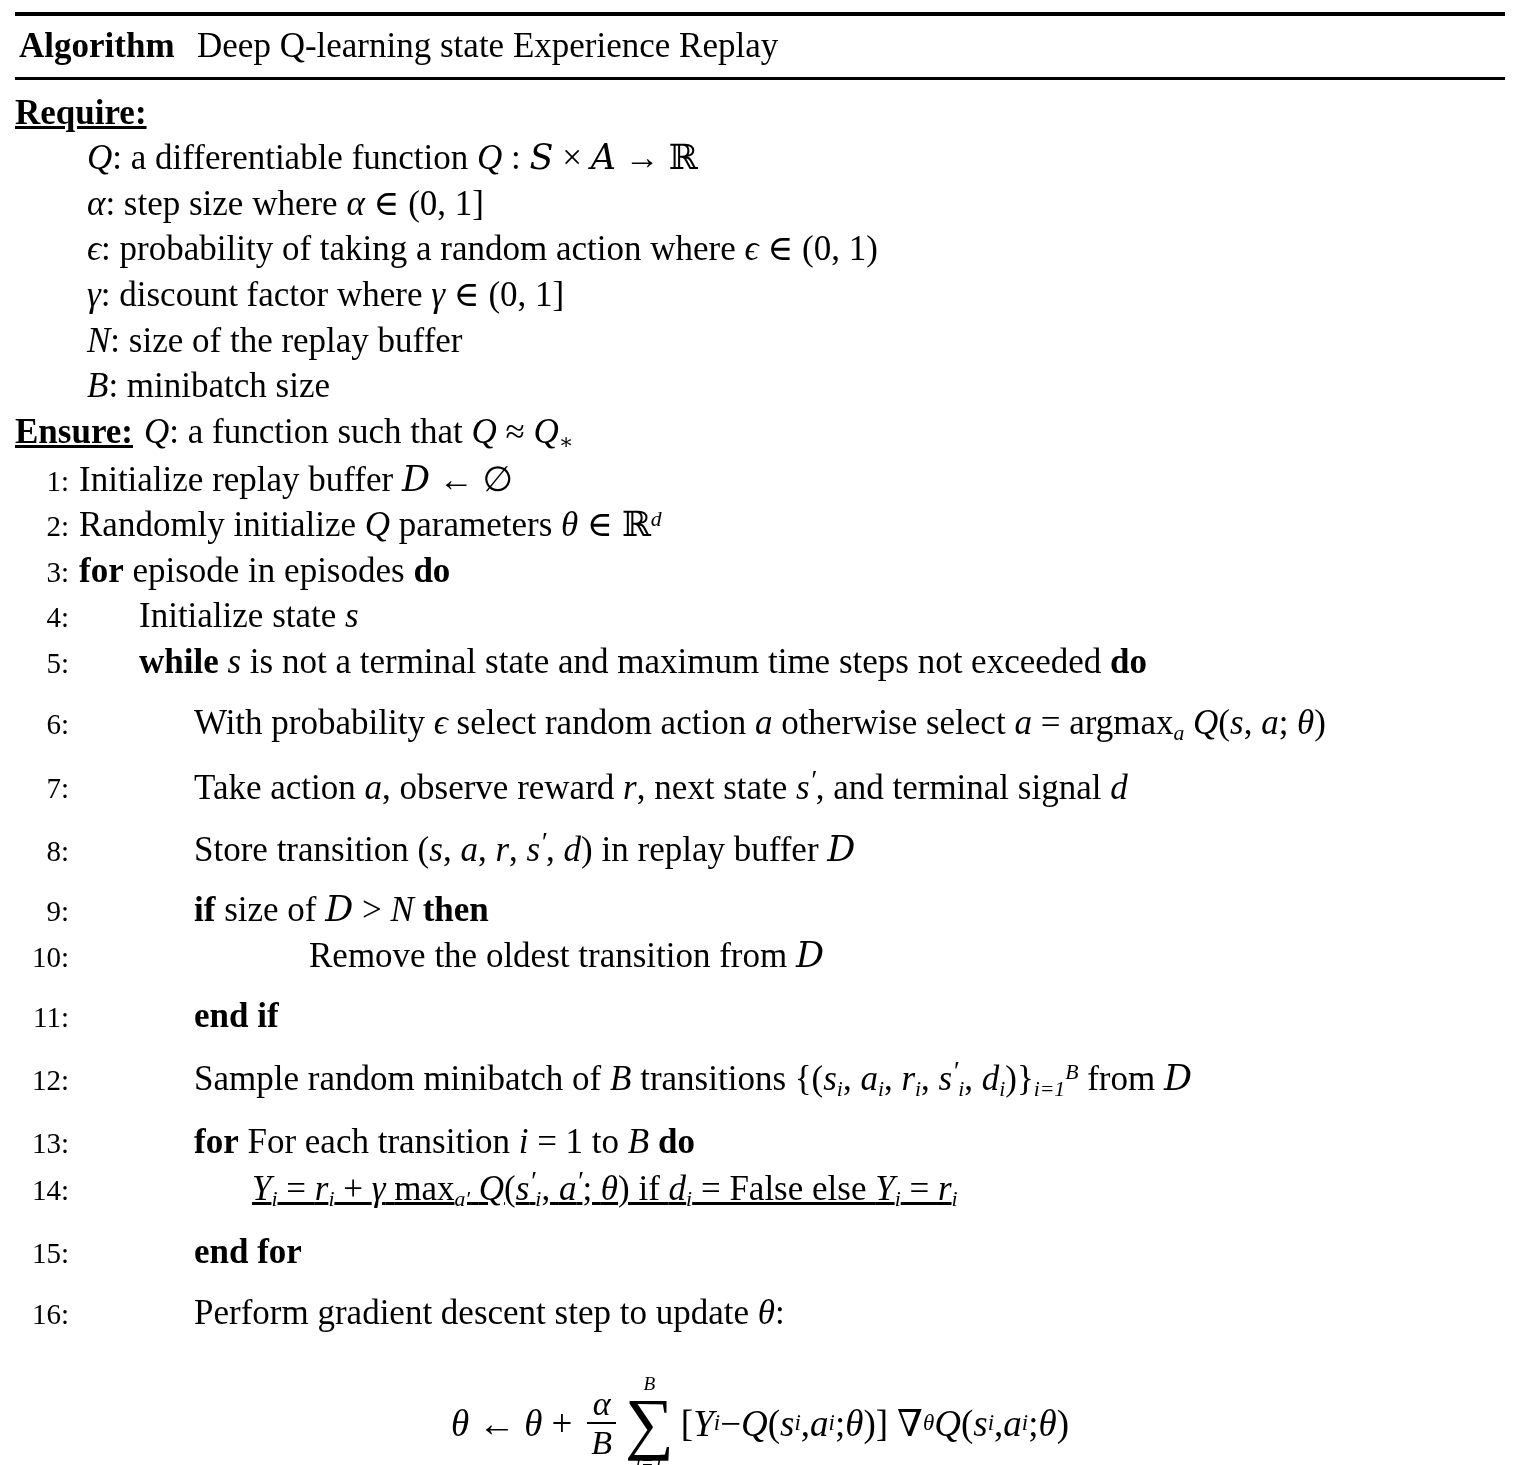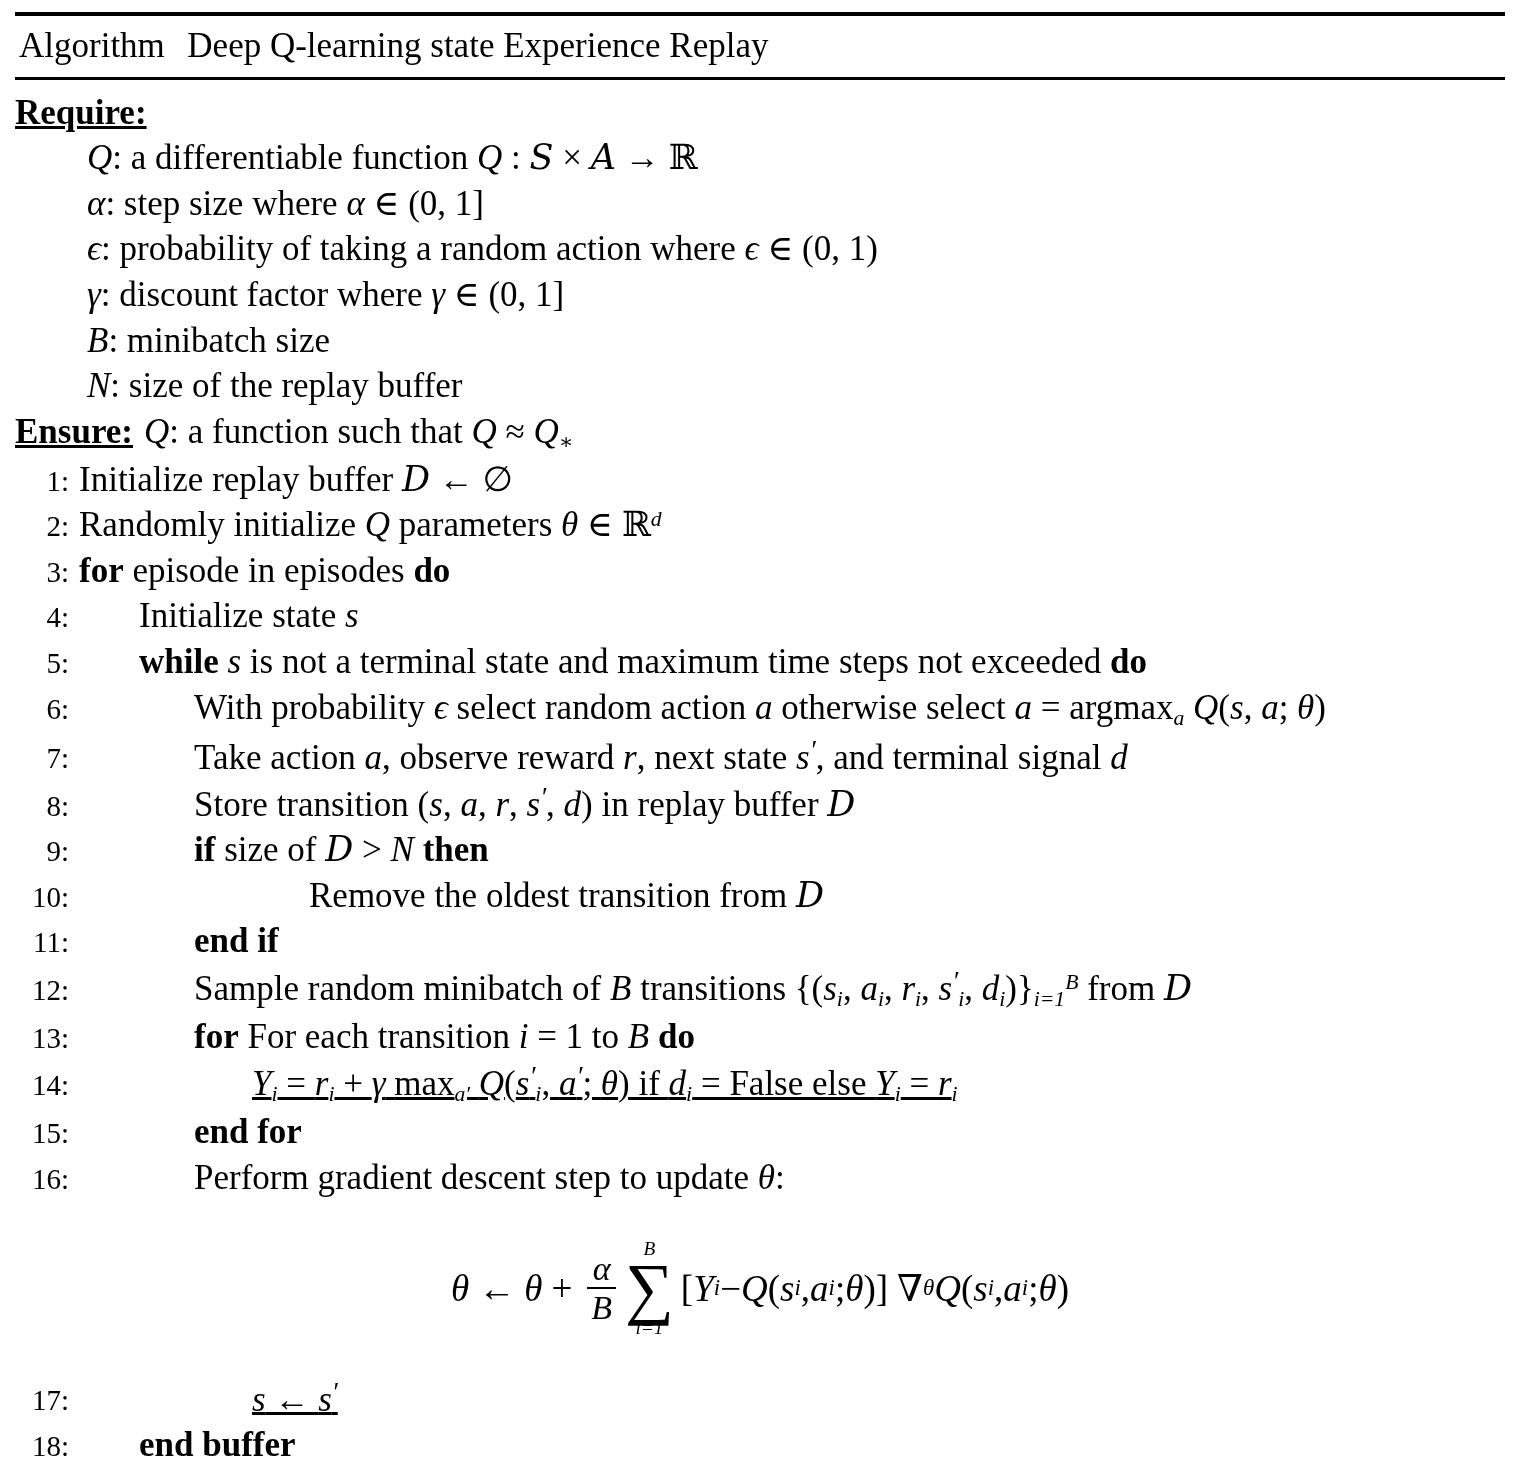--- a/index.html
+++ b/index.html
@@ -32,21 +32,21 @@
     border-top: 3px solid #000;
     margin: 0;
     height: 0;
   }
   .title-row {
     font-size: 35px;
     line-height: 1.42;
     padding: 5px 0 6px 4px;
     white-space: nowrap;
   }
-  .title-row .kw { font-weight: normal; }
+  .title-row .kw { font-weight: bold; }
 
   .body-block {
     padding-top: 10px;
   }
 
   .line {
     display: flex;
     align-items: baseline;
     font-size: 35px;
     line-height: 1.245;
@@ -65,21 +65,21 @@
     flex: 0 0 auto;
     font-weight: bold;
     padding-right: 11px;
     text-decoration: underline;
   }
   .txt {
     flex: 1 1 auto;
   }
   .ind0  { padding-left: 0; }
   .ind1  { padding-left: 60px; }
-  .ind2  { padding-left: 115px; }
+  .ind2  { padding-left: 115px; margin-top: 15px; }
   .ind3  { padding-left: 173px; text-decoration: underline; }
   .ind-req { padding-left: 72px; }
 
   .kw { font-weight: bold; }
   i, .it {
     font-family: "Liberation Serif", "DejaVu Serif", serif;
     font-style: italic;
   }
   .cal {
     font-family: "DejaVu Serif", "Liberation Serif", serif;
@@ -187,25 +187,25 @@
 
     <div class="line">
       <span class="txt ind-req"><i>ϵ</i>: probability of taking a random action where <i>ϵ</i> ∈ (0, 1)</span>
     </div>
 
     <div class="line">
       <span class="txt ind-req"><i>γ</i>: discount factor where <i>γ</i> ∈ (0, 1]</span>
     </div>
 
     <div class="line">
+      <span class="txt ind-req"><i>N</i>: size of the replay buffer</span>
+    </div>
+
+    <div class="line">
       <span class="txt ind-req"><i>B</i>: minibatch size</span>
-    </div>
-
-    <div class="line">
-      <span class="txt ind-req"><i>N</i>: size of the replay buffer</span>
     </div>
 
     <div class="line">
       <span class="kwlabel">Ensure:</span>
       <span class="txt"><i>Q</i>: a function such that <i>Q</i> ≈ <i>Q</i><sub class="s">∗</sub></span>
     </div>
 
     <div class="line">
       <span class="num">1:</span>
       <span class="txt ind0">Initialize replay buffer <span class="cal">D</span> ← ∅</span>

